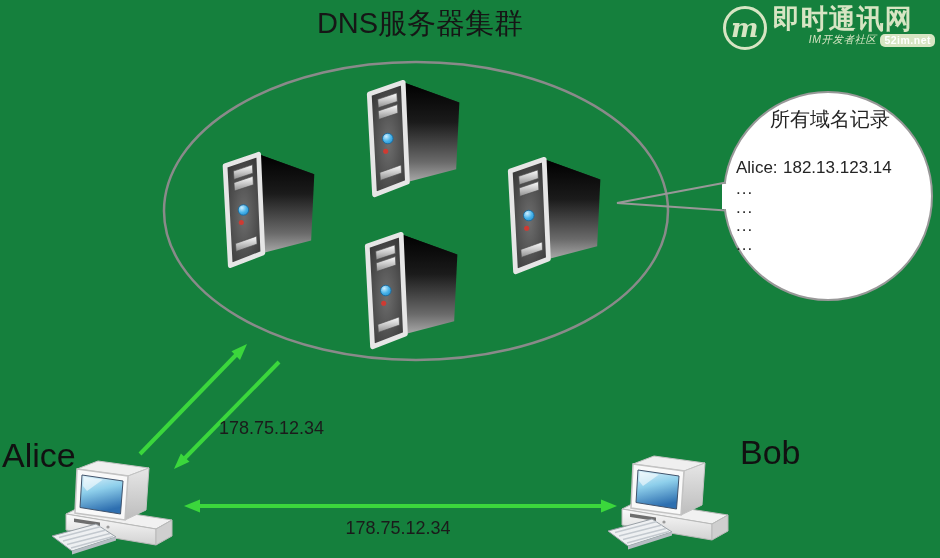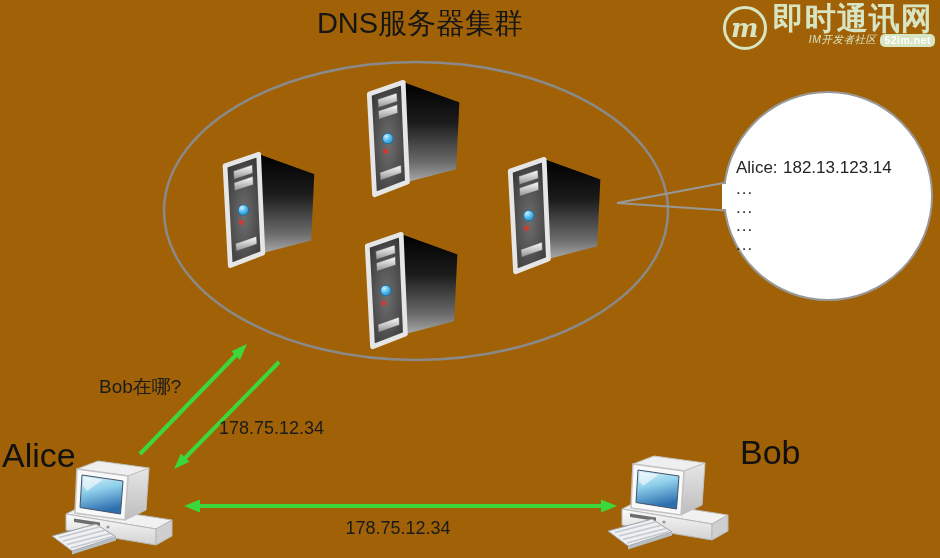--- a/index.html
+++ b/index.html
@@ -1,28 +1,28 @@
 <!DOCTYPE html>
 <html><head>
 <meta charset="utf-8">
 <style>
   html,body{margin:0;padding:0;background:#fff;}
   #stage{
-    position:relative;width:940px;height:558px;background:#a16207;overflow:hidden;
+    position:relative;width:940px;height:558px;background:#15803d;overflow:hidden;
     font-family:"Liberation Sans",sans-serif;color:#1b1b1b;
   }
   #diagram-svg{position:absolute;left:0;top:0;width:940px;height:558px;}
   .abs{position:absolute;white-space:nowrap;}
   .title{left:285px;top:6px;width:270px;text-align:center;font-size:29px;line-height:34px;color:#161616;}
   
   .logo{right:5px;top:6px;display:flex;align-items:flex-start;gap:6px;color:#d7e5c3;}
   .logo-mark{width:38px;height:38px;border:3px solid #d7e5c3;border-radius:50%;
     display:flex;align-items:center;justify-content:center;
     font-family:"DejaVu Serif",serif;font-style:italic;font-weight:bold;font-size:26px;line-height:1;}
-  .logo-brand{font-size:31px;font-weight:bold;line-height:26px;letter-spacing:1px;}
+  .logo-brand{font-size:27px;font-weight:bold;line-height:26px;letter-spacing:1px;}
   .logo-tagline{font-size:10.5px;font-style:italic;letter-spacing:0.5px;margin-top:1px;display:flex;align-items:center;gap:4px;margin-left:36px;}
   .logo-site{background:#d7e5c3;color:#ffffff;font-style:normal;font-weight:bold;border-radius:5px;padding:0 4px;line-height:13px;}
   
   .bubble-title{left:748px;top:106px;width:164px;text-align:center;font-size:20px;color:#242424;}
   .bubble-records{left:736px;top:155px;font-size:17px;color:#242424;}
   .rec-row{line-height:25px;}
   .rec-name{display:inline-block;width:47px;}
   .rec-more{line-height:18.5px;letter-spacing:1px;}
   
   .alice-label{left:2px;top:436px;font-size:34px;color:#111;}
@@ -141,29 +141,29 @@
     <div class="logo-mark">m</div>
     <div>
       <div class="logo-brand">即时通讯网</div>
       <div class="logo-tagline">
         <span>IM开发者社区</span>
         <span class="logo-site">52im.net</span>
       </div>
     </div>
   </div>
 
+  <div class="abs bubble-title">所有域名记录</div>
   <div class="abs bubble-records">
     <div class="rec-row">
       <span class="rec-name">Alice:</span><span class="rec-ip">182.13.123.14</span>
     </div>
     <div class="rec-more">...</div>
     <div class="rec-more">...</div>
     <div class="rec-more">...</div>
     <div class="rec-more">...</div>
   </div>
 
   <div class="abs bob-label">Bob</div>
   <div class="abs alice-label">Alice</div>
-  <div class="abs query-label">Bob在哪?</div>
   <div class="abs response-label">178.75.12.34</div>
   <div class="abs direct-label">178.75.12.34</div>
 
 </div>
 
 </body></html>

